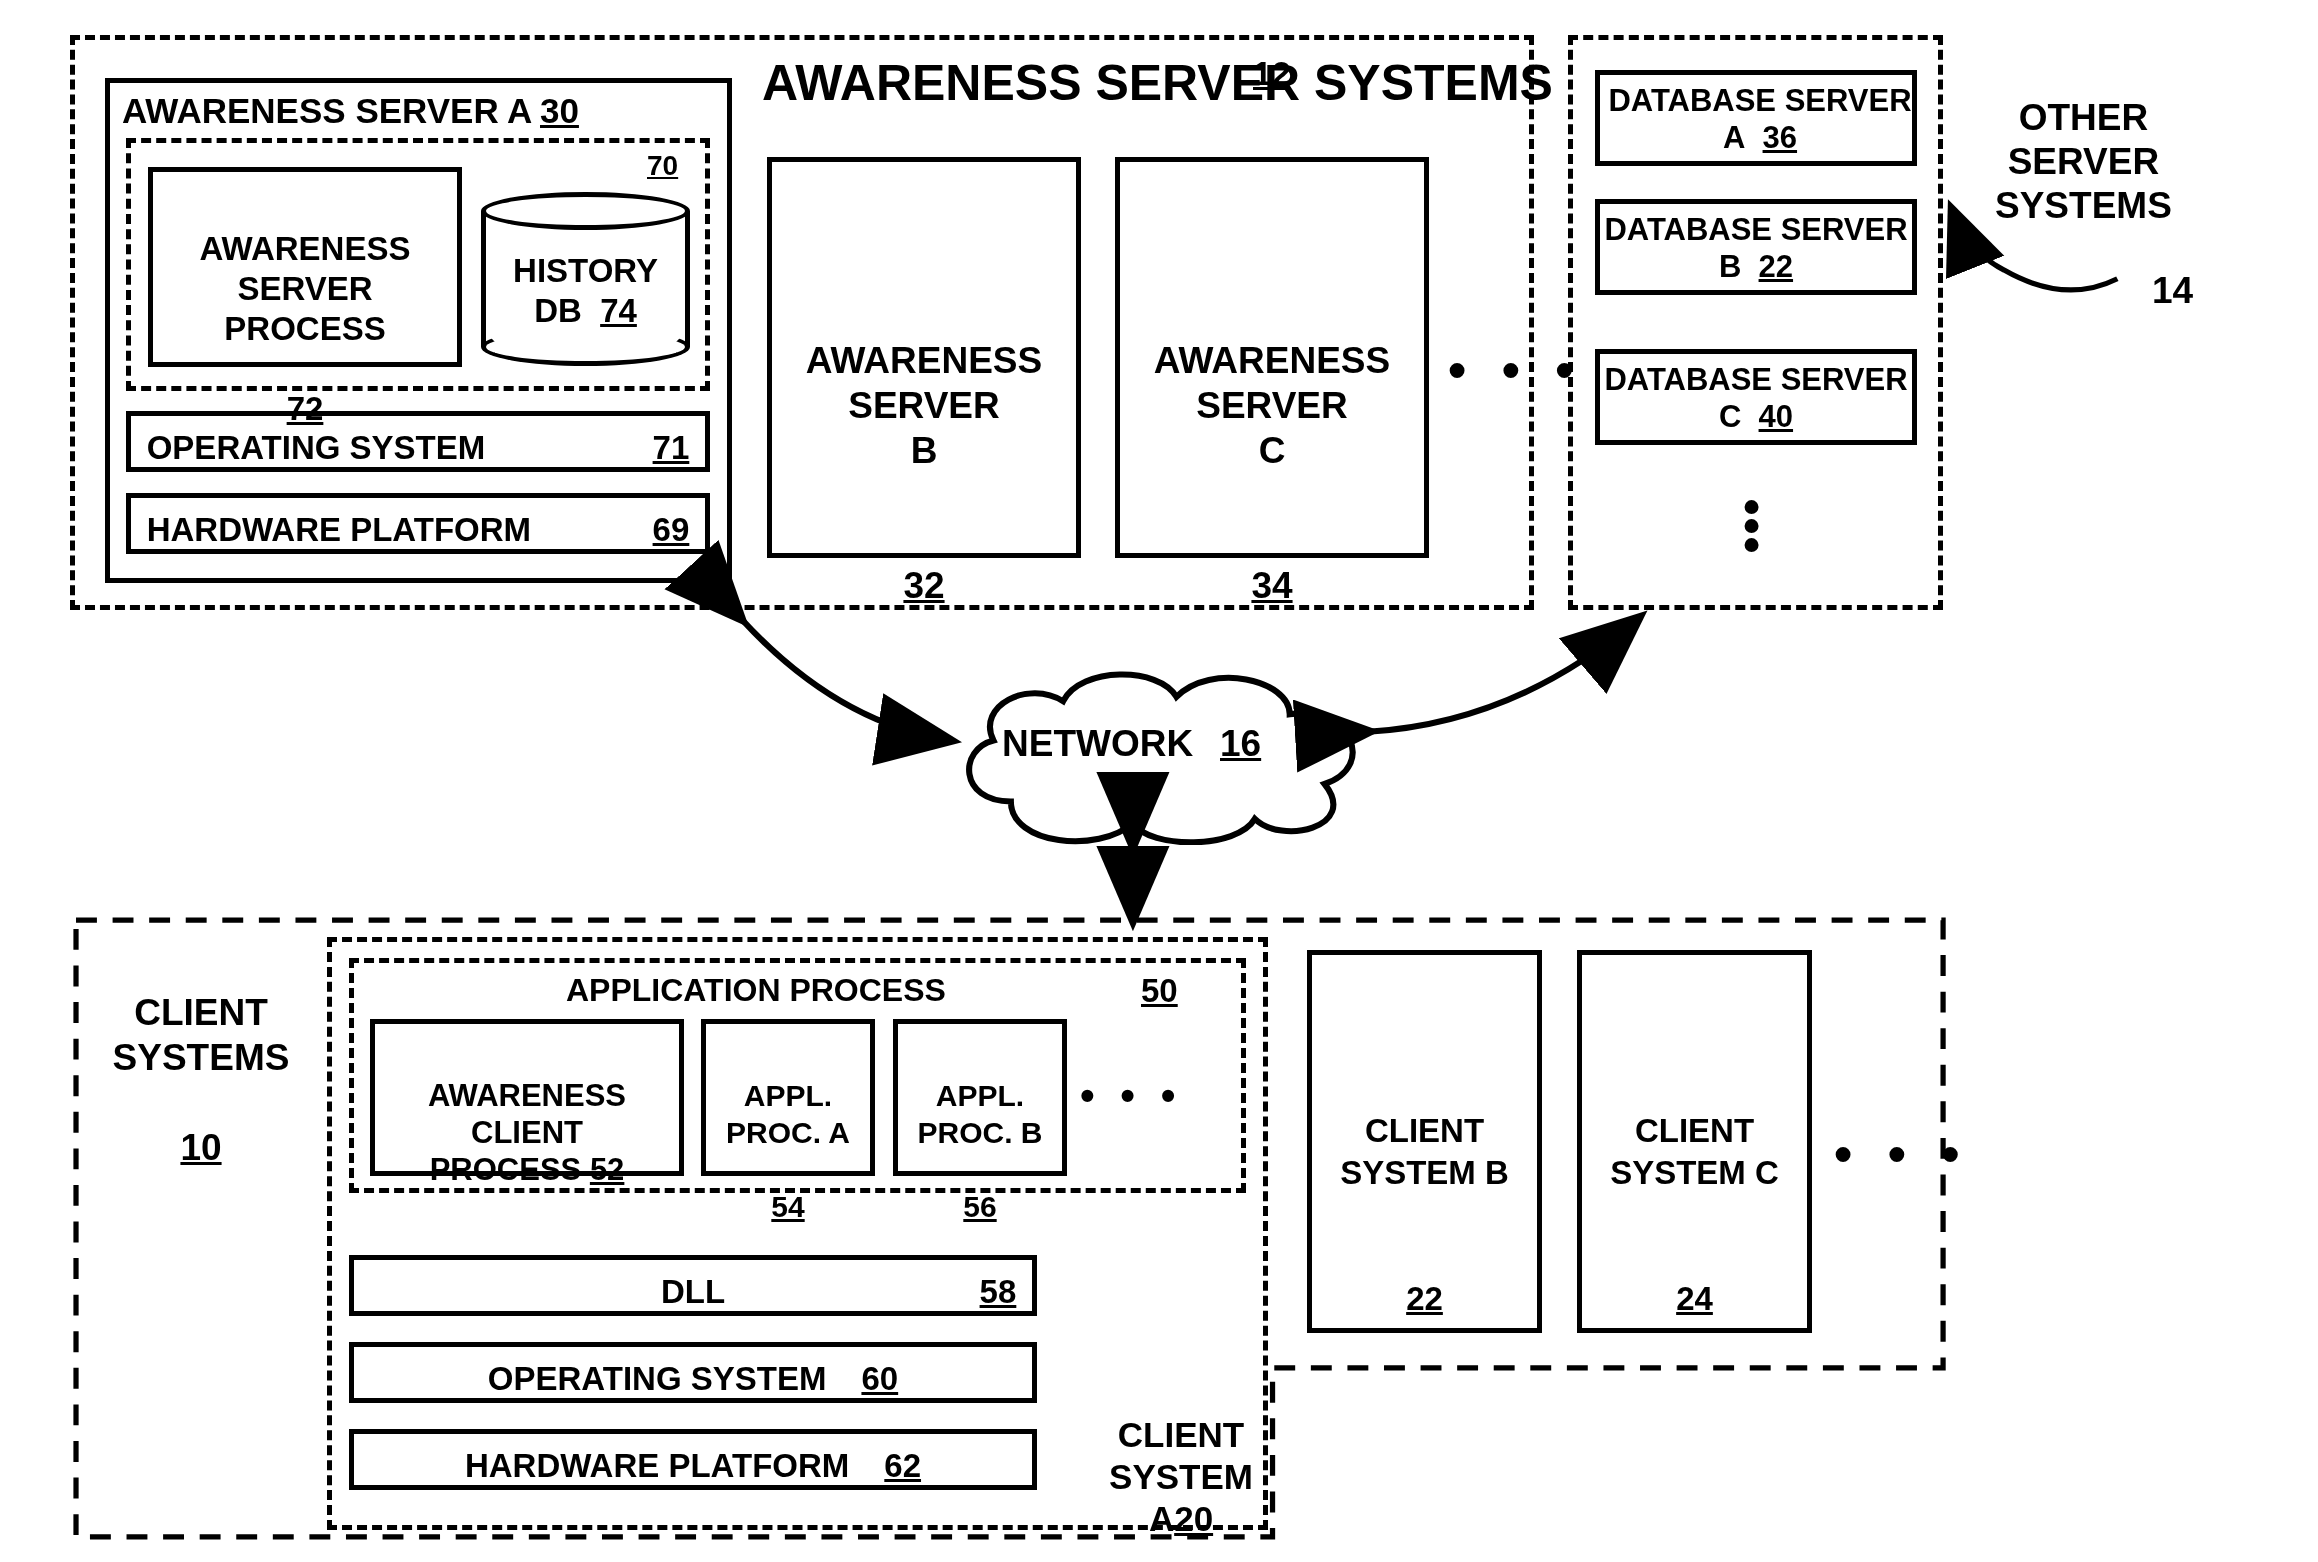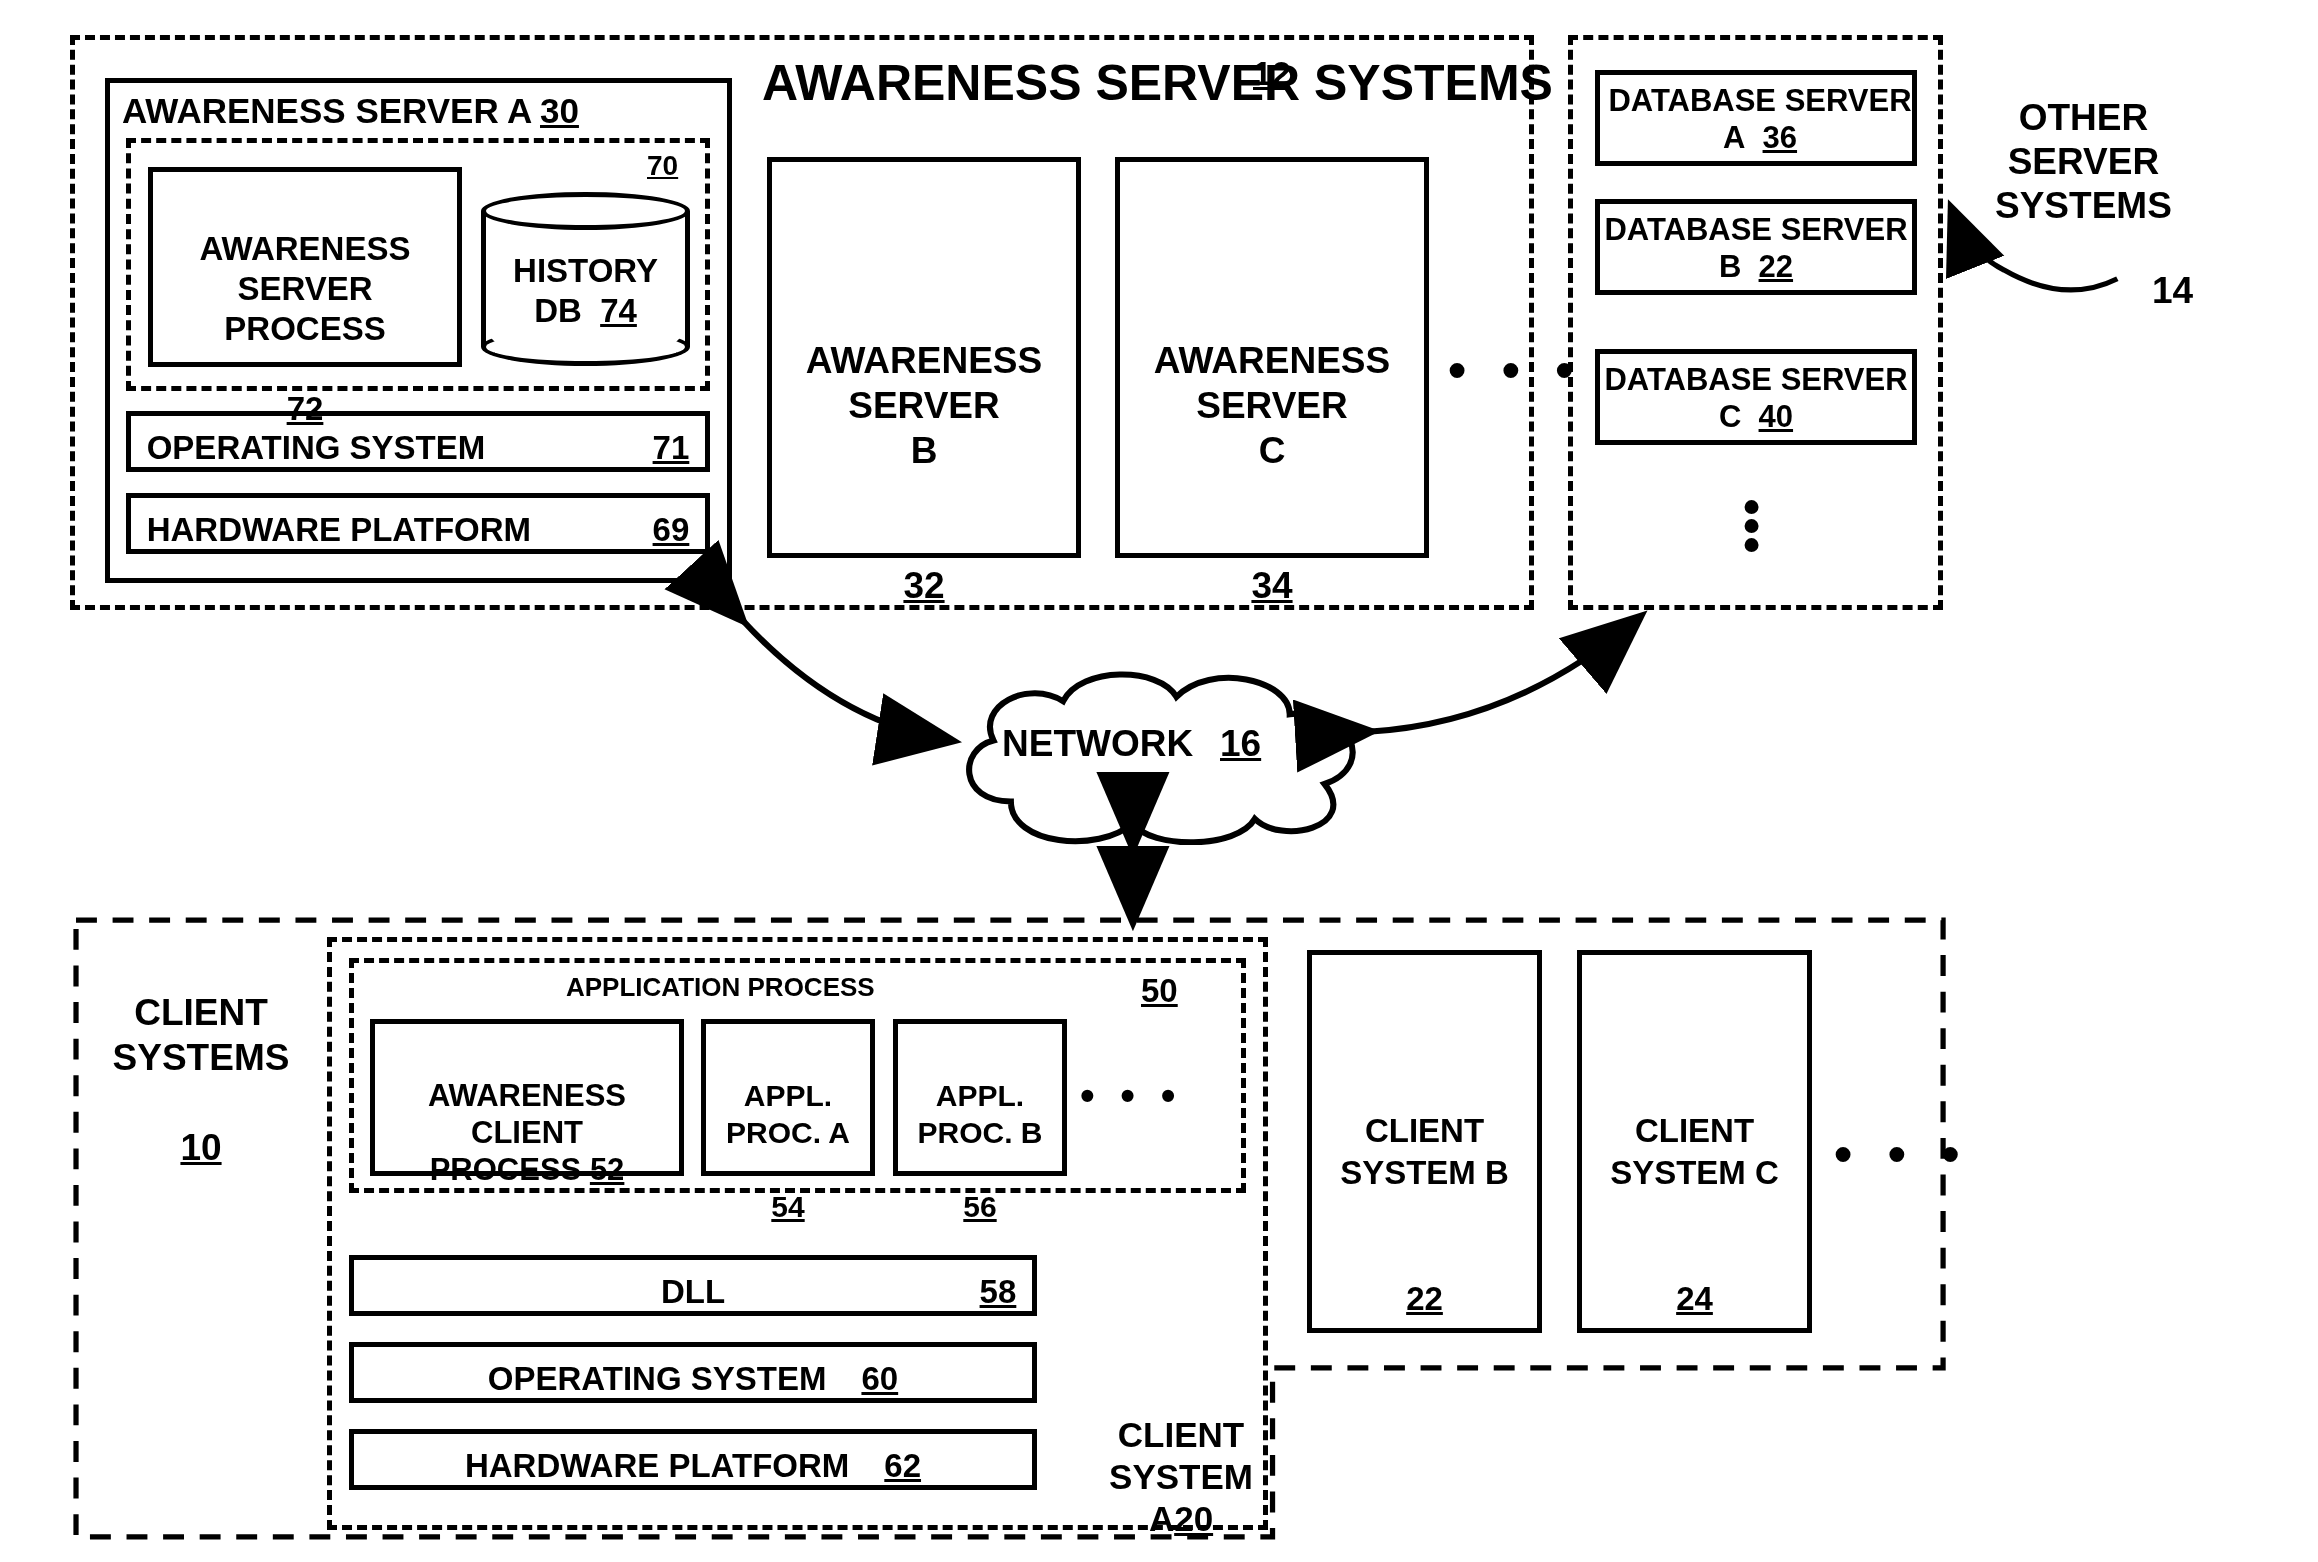--- a/index.html
+++ b/index.html
@@ -70,21 +70,21 @@
   #ref16 { position:absolute; left: 1220px; top: 723px; font-size: 37px; }
   
 
   #client-title { left: 105px; top: 945px; font-size: 37px; text-align:center; line-height:45px; width:192px; }
   #ref10 { font-size: 37px; }
 
   #client-a { left: 327px; top: 937px; width: 941px; height: 593px; }
   #client-a-title { left: 1107px; top: 1372px; font-size: 35px; text-align:center; line-height:42px; width:148px; }
 
   #app-process { left: 349px; top: 958px; width: 897px; height: 235px; }
-  #app-title { left: 566px; top: 972px; font-size: 26px; }
+  #app-title { left: 566px; top: 972px; font-size: 32px; }
   #ref50 { left: 1141px; top: 972px; font-size: 33px; }
 
   #box52 { left: 370px; top: 1019px; width: 314px; height: 157px; }
   #box52-label { text-align:center; font-size:31px; width:100%; padding-top:15.7px; line-height:37px; }
   #box54 { left: 701px; top: 1019px; width: 174px; height: 157px; }
   #box54-label { text-align:center; font-size:30px; width:100%; padding-top:15.7px; line-height:37px; }
   #box56 { left: 893px; top: 1019px; width: 174px; height: 157px; }
   #box56-label { text-align:center; font-size:30px; width:100%; padding-top:15.7px; line-height:37px; }
   #ell-app { left: 1080px; top: 1072px; font-size: 42px; letter-spacing: 7px; }
 

